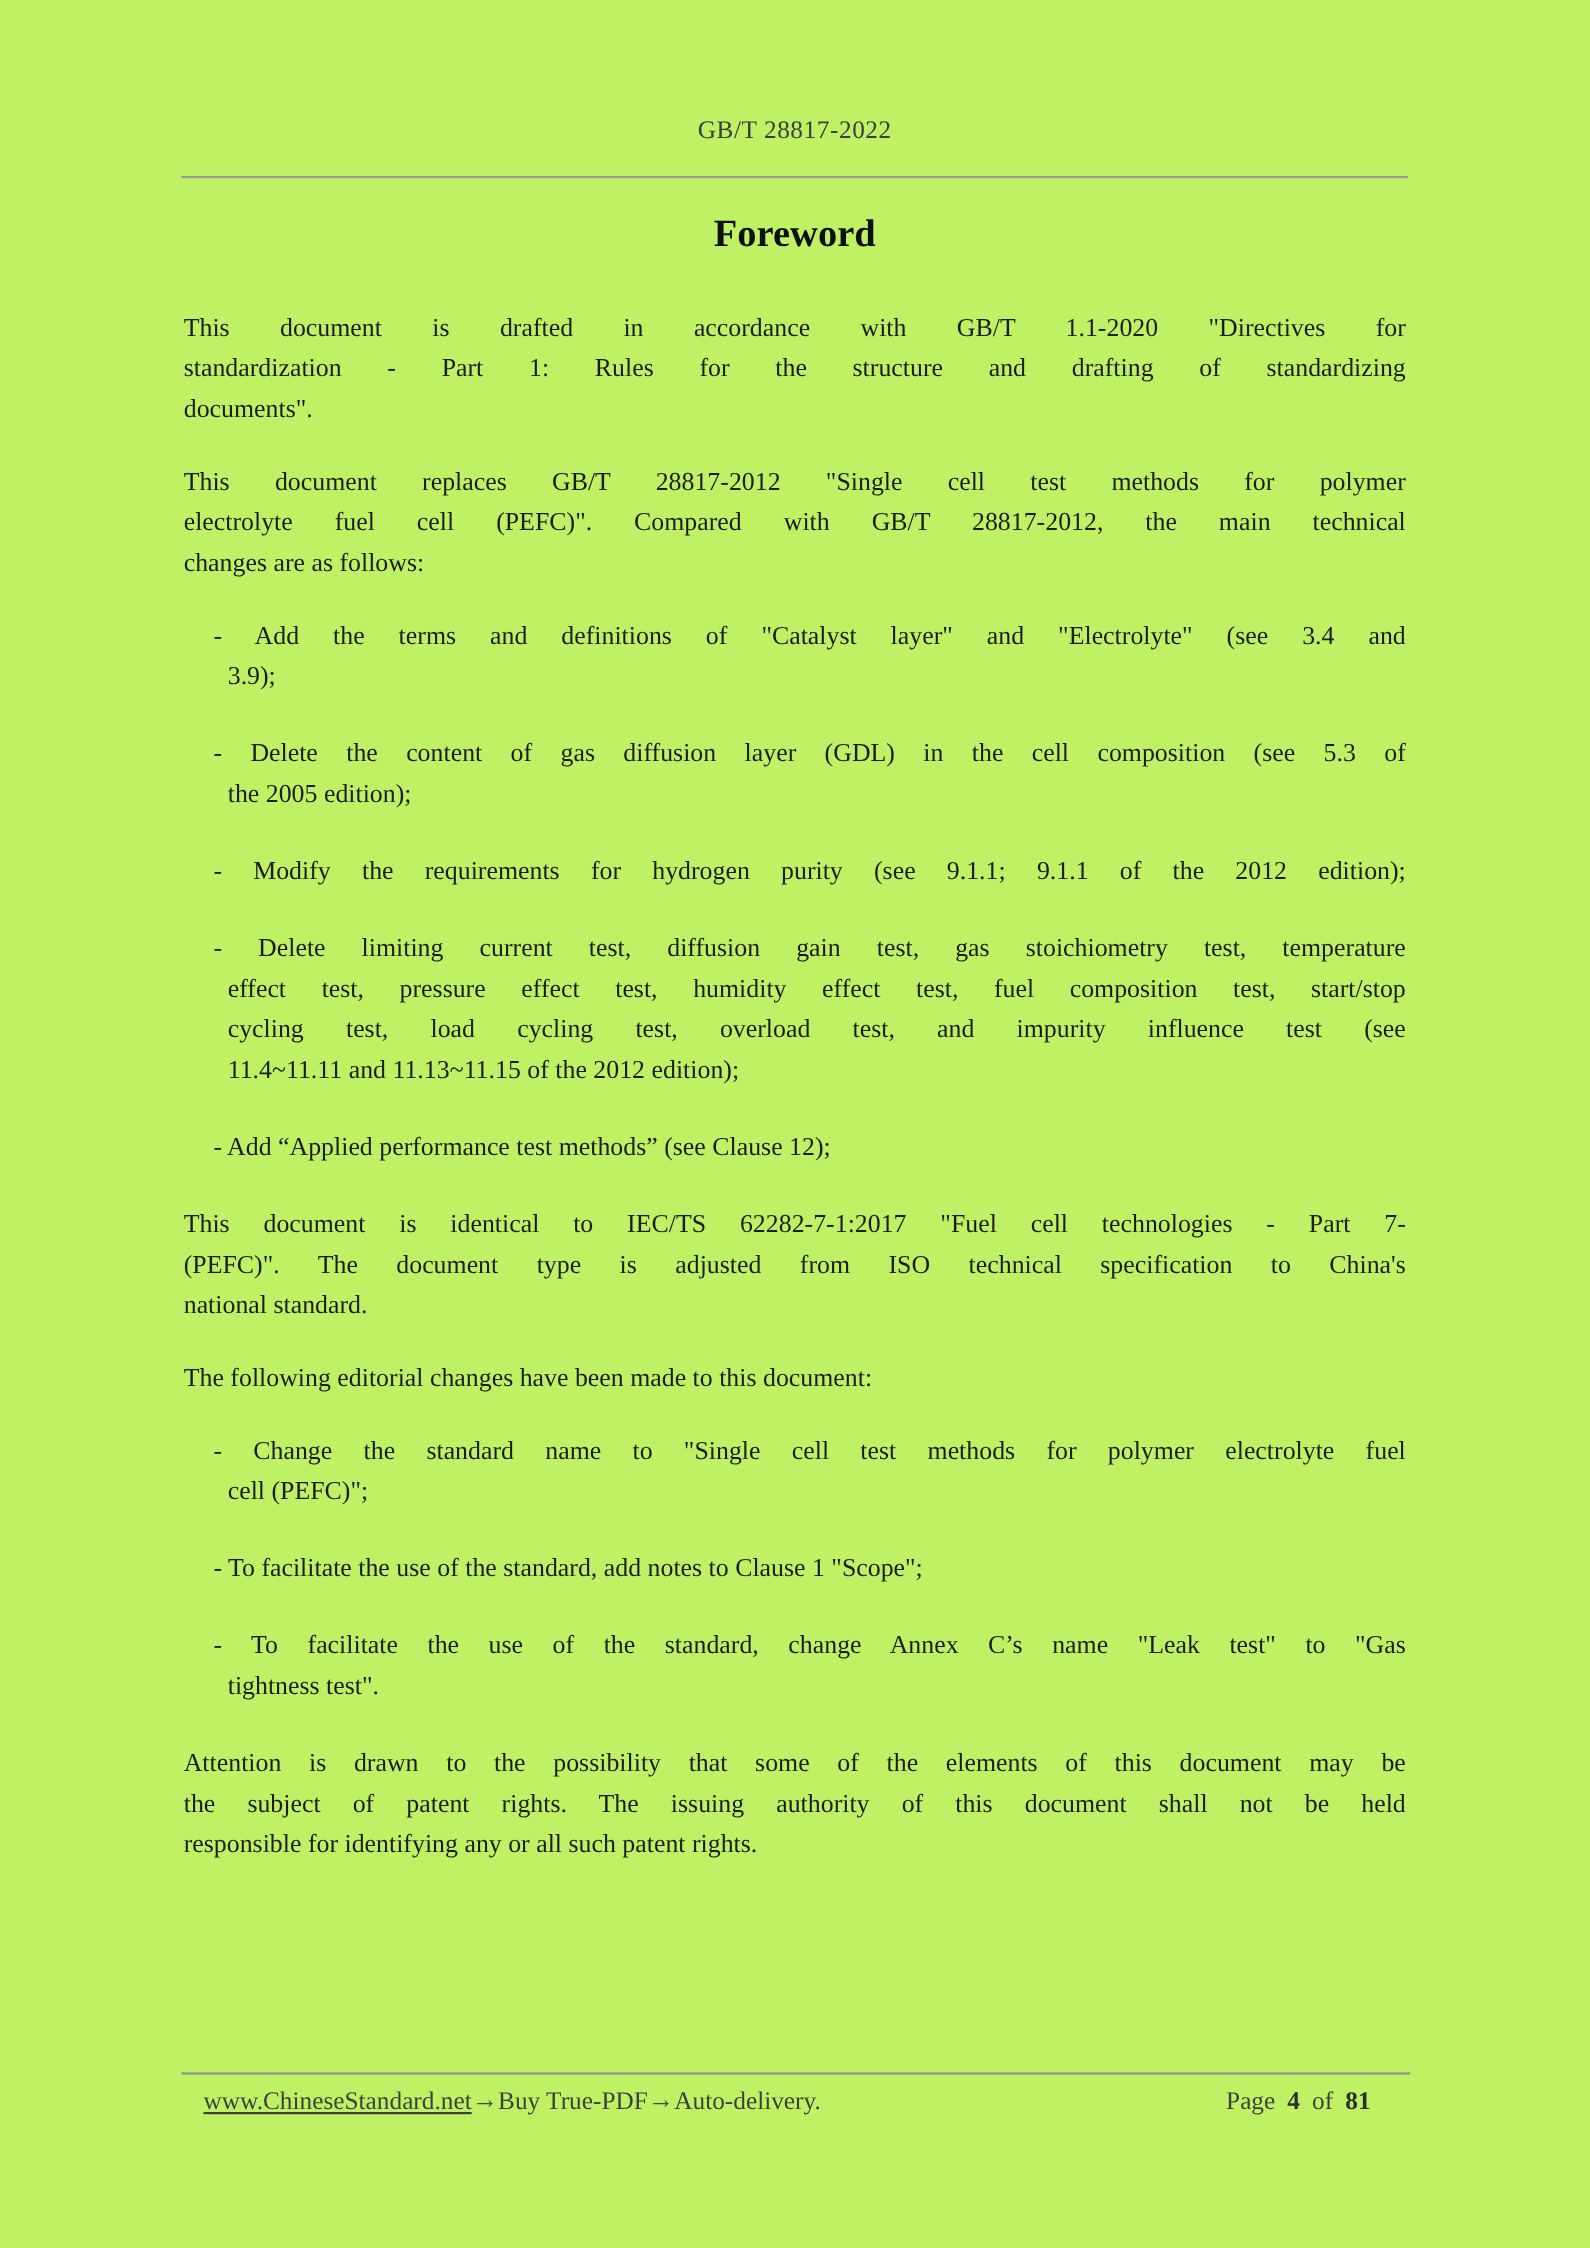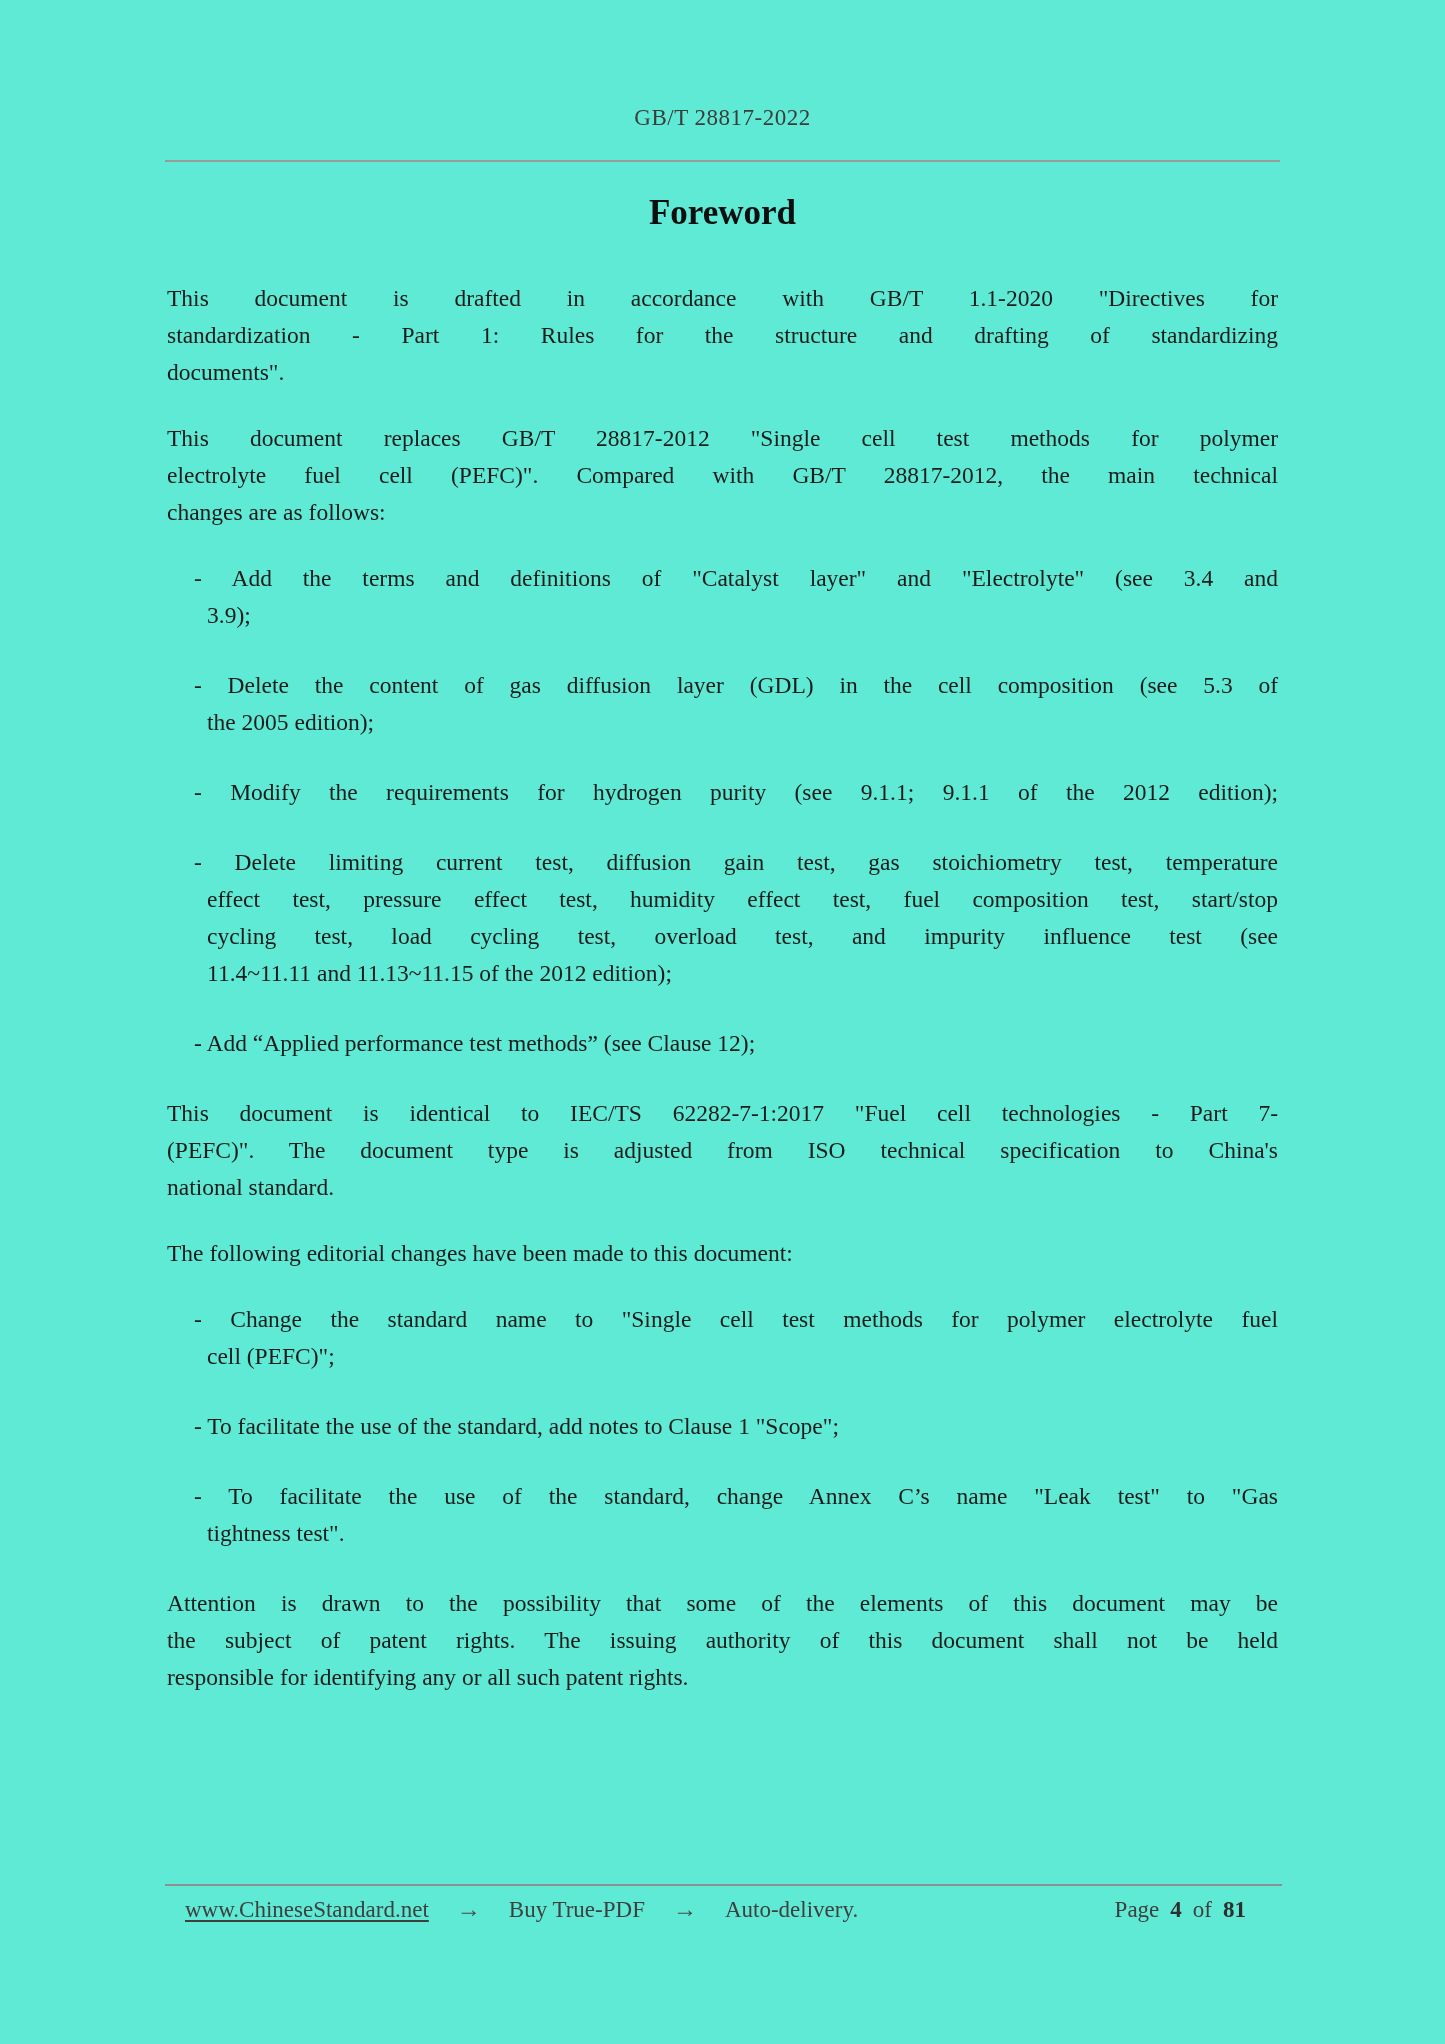--- a/index.html
+++ b/index.html
@@ -1,21 +1,21 @@
 <!DOCTYPE html>
 <html><head>
 <meta charset="utf-8">
 <style>
   * { box-sizing: border-box; margin: 0; padding: 0; }
   html, body { background: #ffffff; }
   .page {
     position: relative;
     width: 1445px;
     height: 2044px;
-    background: #5eead4;
+    background: #bef264;
     font-family: "Liberation Serif", serif;
     color: #1c1c1c;
     overflow: hidden;
   }
   .doc-header { padding-top: 103px; }
   .doc-number {
     text-align: center;
     font-size: 23px;
     line-height: 30px;
     color: #3c3c3c;
@@ -54,21 +54,21 @@
     left: 165px;
     right: 163px;
     border-top: 2px solid #8f8f8f;
     padding: 10px 36px 0 20px;
     display: flex;
     justify-content: space-between;
     align-items: baseline;
     font-size: 23px;
     color: #3f3f3f;
   }
-  .footer-left { display: flex; gap: 28px; align-items: center; }
+  .footer-left { display: flex; gap: 0; align-items: center; }
   .site-link {
     color: #3f3f3f;
     text-decoration: underline;
     text-underline-offset: 3px;
     cursor: pointer;
   }
   .arrow { font-size: 24px; color: #4a4a4a; }
   .footer-right { display: flex; gap: 11px; align-items: baseline; }
   .page-num { font-weight: bold; color: #2e2e2e; }
 </style>

